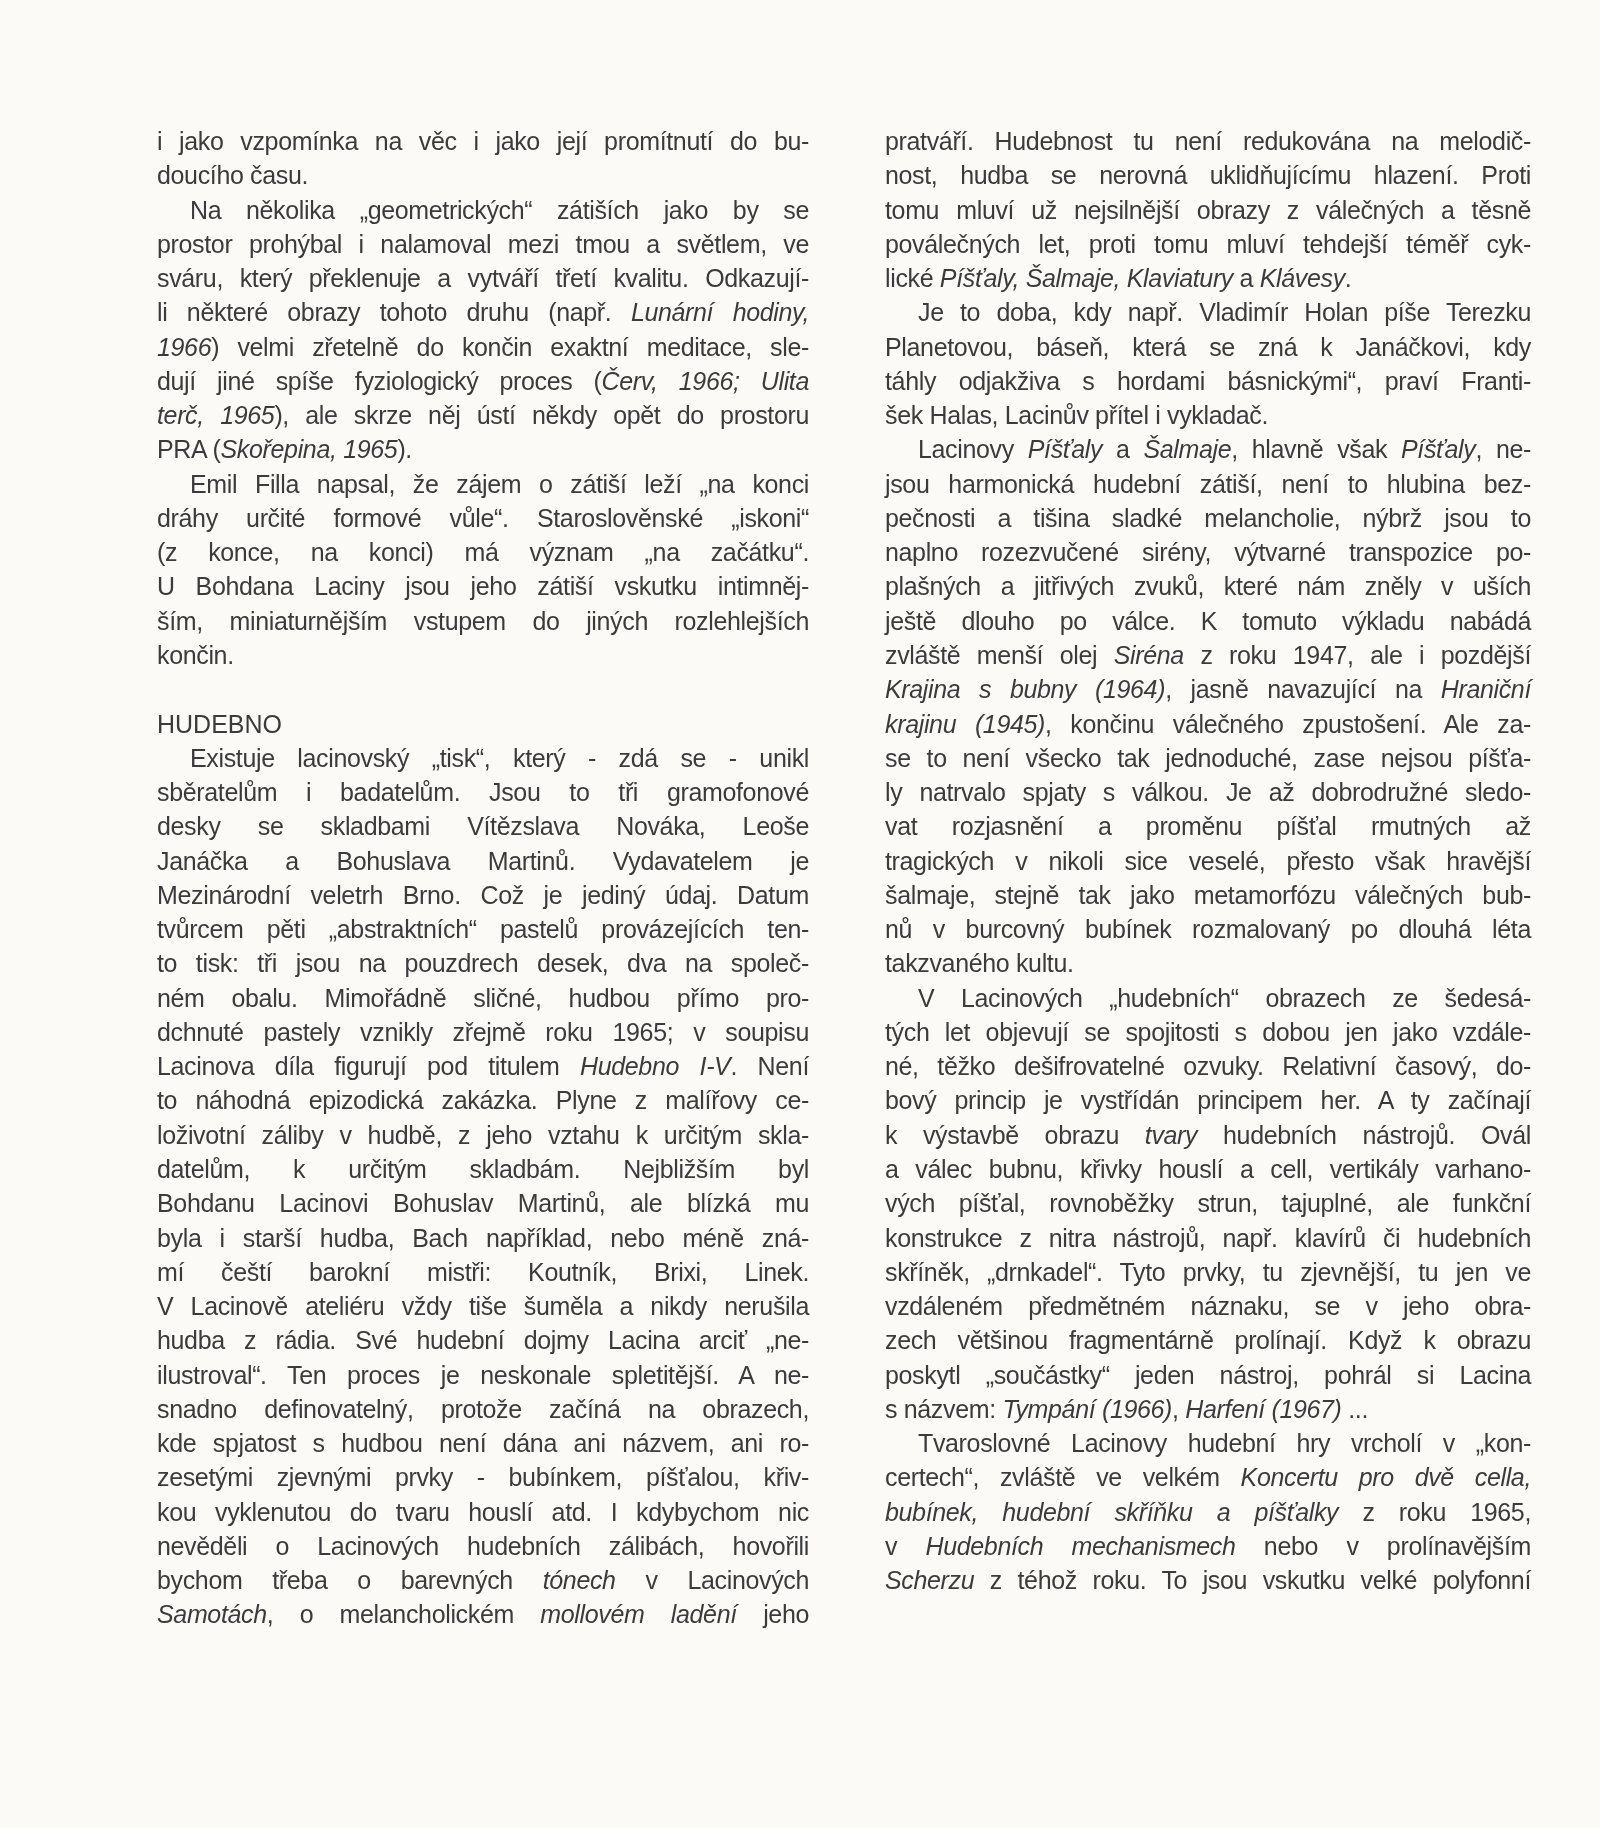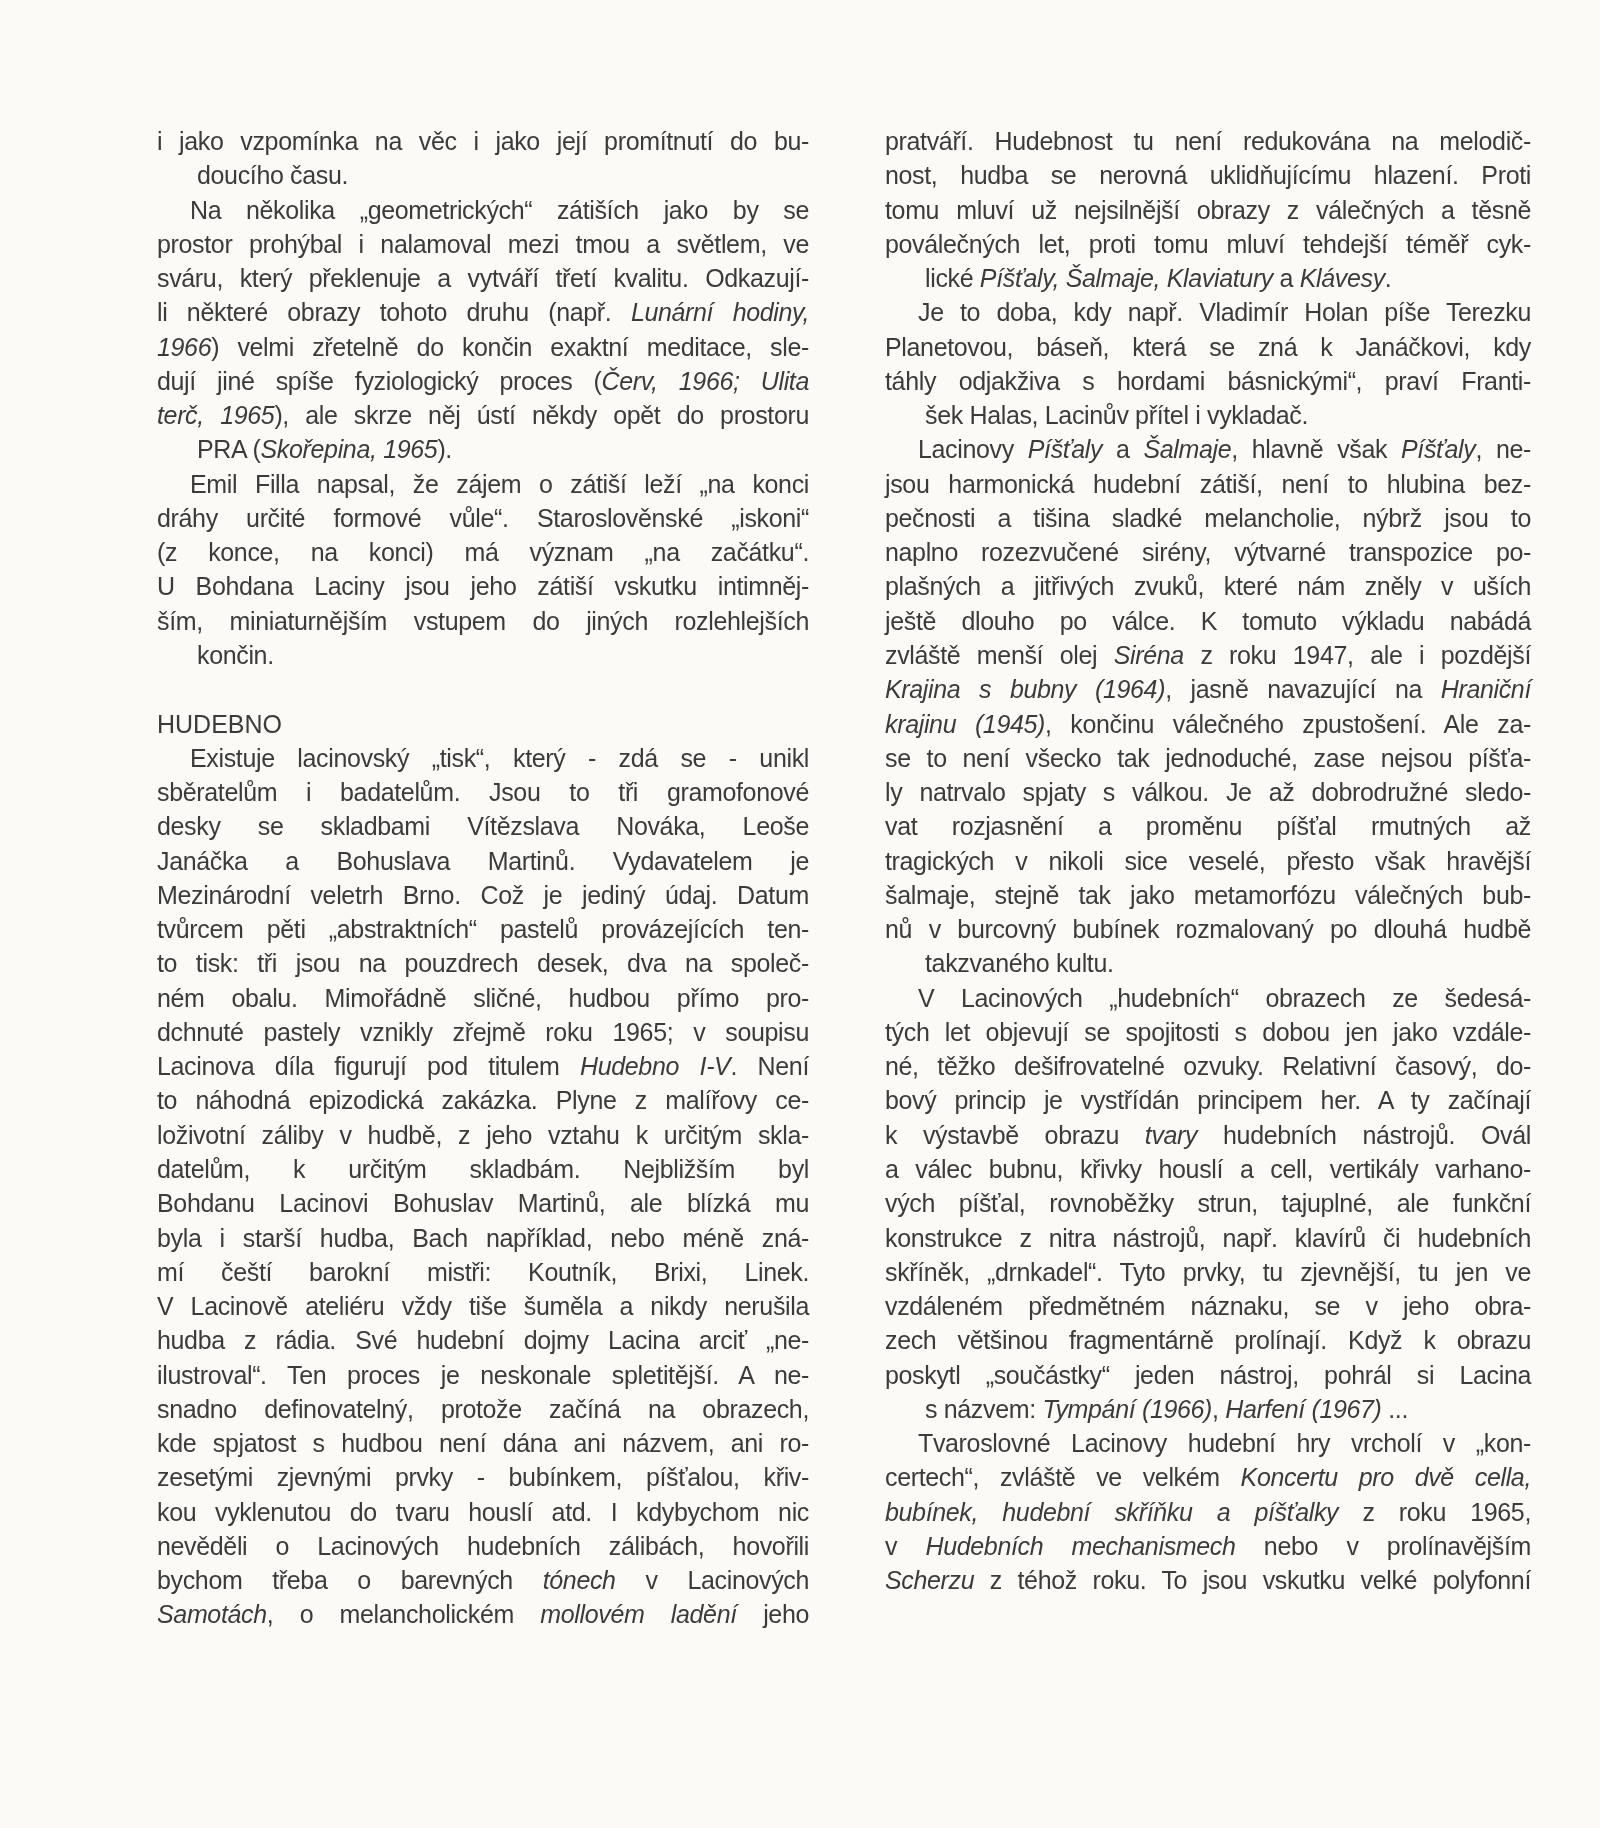--- a/index.html
+++ b/index.html
@@ -20,21 +20,21 @@
   }
   .col-left { left: 157px; width: 652px; }
   .col-right { left: 885px; width: 646px; }
   .line {
     display: block;
     height: 34.27px;
     white-space: nowrap;
     text-align: justify;
     text-align-last: justify;
   }
-  .line.last { text-align-last: left; margin-left: 40px; }
+  .line.last { text-align-last: left; }
   .line.indent { padding-left: 33px; }
   .line.blank { text-align-last: left; }
   .heading { text-align-last: left; letter-spacing: 0; }
   i { font-style: italic; }
 </style>
 </head>
 <body>
 
 <div class="column col-left" id="col-0">
     <span class="line">i jako vzpomínka na věc i jako její promítnutí do bu-</span>
@@ -99,21 +99,21 @@
     <span class="line">plašných a jitřivých zvuků, které nám zněly v uších</span>
     <span class="line">ještě dlouho po válce. K tomuto výkladu nabádá</span>
     <span class="line">zvláště menší olej <i>Siréna</i> z roku 1947, ale i pozdější</span>
     <span class="line"><i>Krajina s bubny (1964)</i>, jasně navazující na <i>Hraniční</i></span>
     <span class="line"><i>krajinu (1945)</i>, končinu válečného zpustošení. Ale za-</span>
     <span class="line">se to není všecko tak jednoduché, zase nejsou píšťa-</span>
     <span class="line">ly natrvalo spjaty s válkou. Je až dobrodružné sledo-</span>
     <span class="line">vat rozjasnění a proměnu píšťal rmutných až</span>
     <span class="line">tragických v nikoli sice veselé, přesto však hravější</span>
     <span class="line">šalmaje, stejně tak jako metamorfózu válečných bub-</span>
-    <span class="line">nů v burcovný bubínek rozmalovaný po dlouhá hudbě</span>
+    <span class="line">nů v burcovný bubínek rozmalovaný po dlouhá léta</span>
     <span class="line last">takzvaného kultu.</span>
     <span class="line indent">V Lacinových „hudebních“ obrazech ze šedesá-</span>
     <span class="line">tých let objevují se spojitosti s dobou jen jako vzdále-</span>
     <span class="line">né, těžko dešifrovatelné ozvuky. Relativní časový, do-</span>
     <span class="line">bový princip je vystřídán principem her. A ty začínají</span>
     <span class="line">k výstavbě obrazu <i>tvary</i> hudebních nástrojů. Ovál</span>
     <span class="line">a válec bubnu, křivky houslí a cell, vertikály varhano-</span>
     <span class="line">vých píšťal, rovnoběžky strun, tajuplné, ale funkční</span>
     <span class="line">konstrukce z nitra nástrojů, např. klavírů či hudebních</span>
     <span class="line">skříněk, „drnkadel“. Tyto prvky, tu zjevnější, tu jen ve</span>

